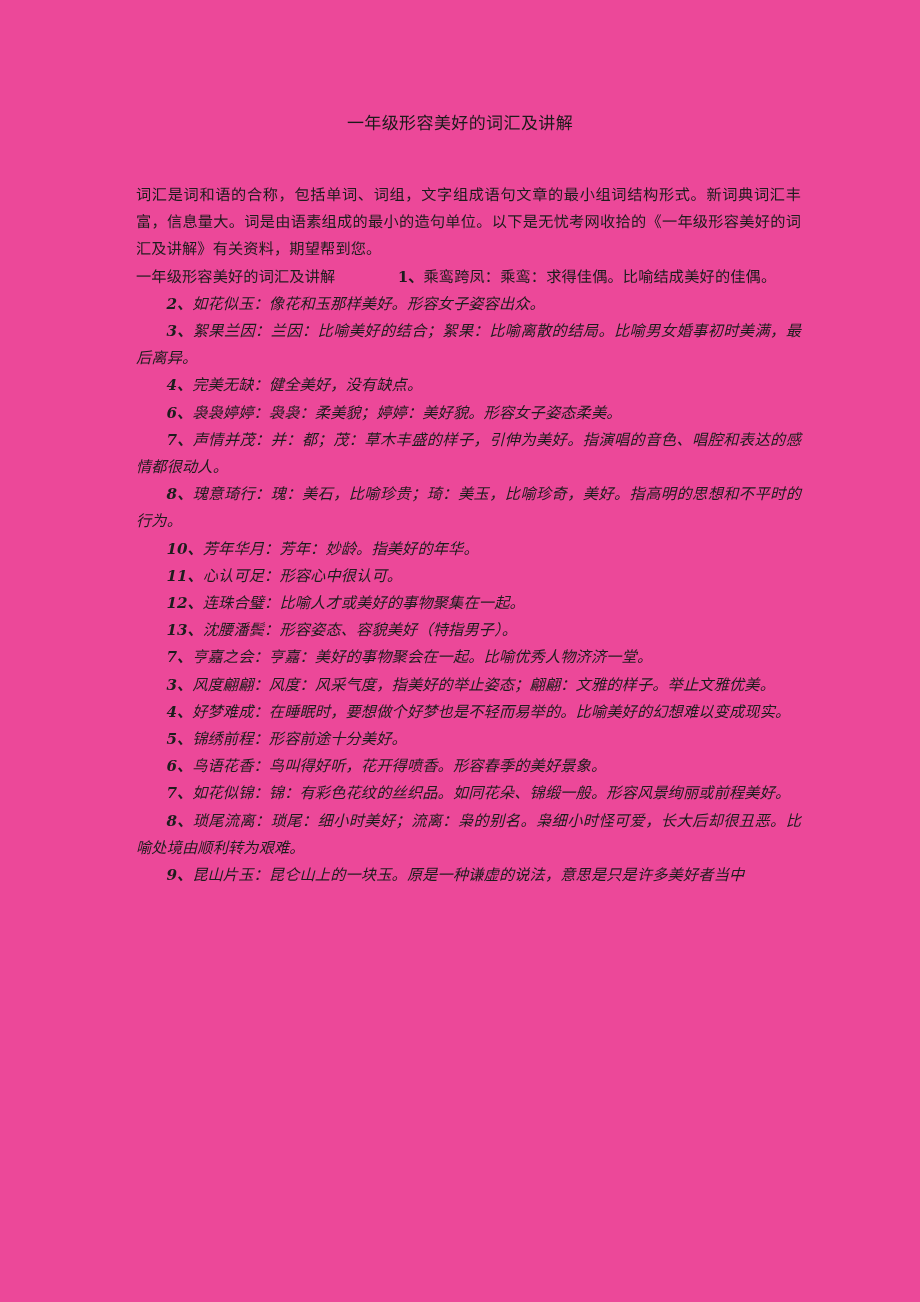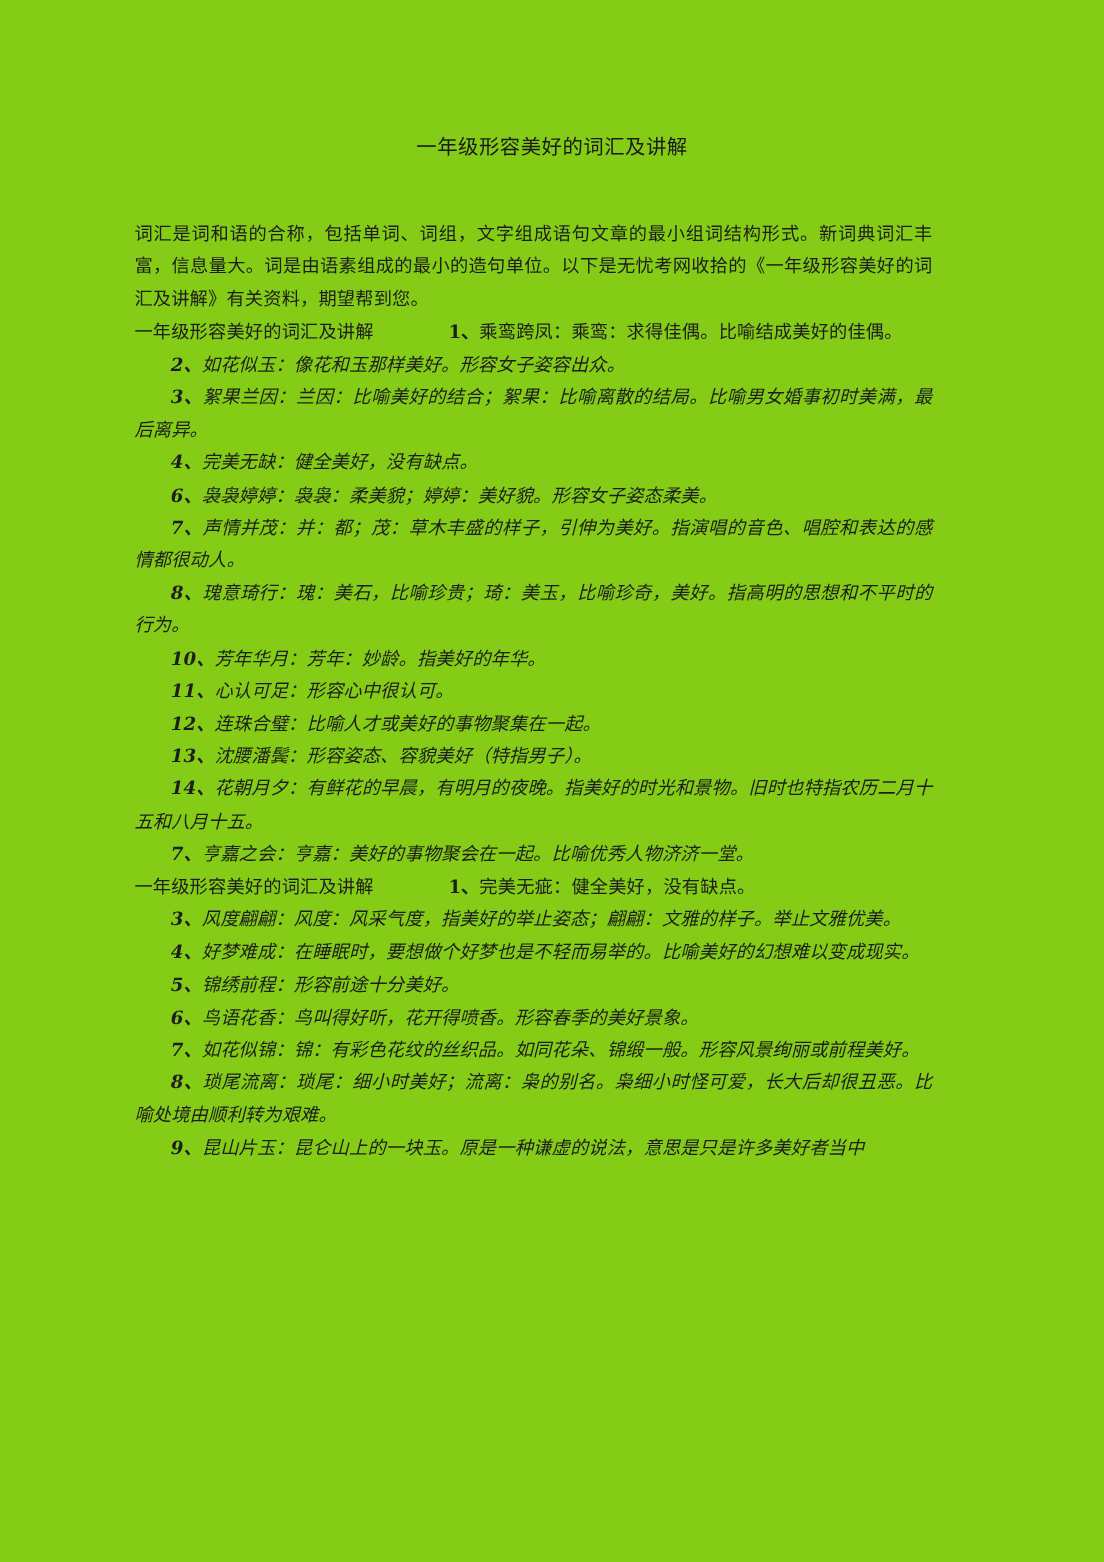--- a/index.html
+++ b/index.html
@@ -14,36 +14,36 @@
     font-family: "DejaVu Serif", "Liberation Serif", serif;
     color: #1a1a1a;
     -webkit-font-smoothing: antialiased;
   }
   .page {
     position: relative;
     width: 920px;
     height: 1302px;
     box-sizing: border-box;
     padding: 0;
-    background: #84cc16;
+    background: #ec4899;
     overflow: hidden;
   }
   .doc-title {
     text-align: center;
     font-size: 17px;
     line-height: 24px;
     font-weight: normal;
     margin: 0;
     padding-top: 111px;
     letter-spacing: 0.4px;
     color: #1a1a1a;
   }
   .body-block {
     position: absolute;
-    left: 112px;
+    left: 136px;
     top: 182px;
     width: 665px;
   }
   p.para {
     margin: 0;
     font-size: 15.2px;
     line-height: 27.2px;
     text-align: justify;
     text-justify: inter-ideograph;
     letter-spacing: 0.15px;
@@ -86,23 +86,21 @@
         <p class="para indent"><span class="num">2、</span><span>如花似玉：像花和玉那样美好。形容女子姿容出众。</span></p>
         <p class="para indent"><span class="num">3、</span><span>絮果兰因：兰因：比喻美好的结合；絮果：比喻离散的结局。比喻男女婚事初时美满，最后离异。</span></p>
         <p class="para indent"><span class="num">4、</span><span>完美无缺：健全美好，没有缺点。</span></p>
         <p class="para indent"><span class="num">6、</span><span>袅袅婷婷：袅袅：柔美貌；婷婷：美好貌。形容女子姿态柔美。</span></p>
         <p class="para indent"><span class="num">7、</span><span>声情并茂：并：都；茂：草木丰盛的样子，引伸为美好。指演唱的音色、唱腔和表达的感情都很动人。</span></p>
         <p class="para indent"><span class="num">8、</span><span>瑰意琦行：瑰：美石，比喻珍贵；琦：美玉，比喻珍奇，美好。指高明的思想和不平时的行为。</span></p>
         <p class="para indent"><span class="num">10、</span><span>芳年华月：芳年：妙龄。指美好的年华。</span></p>
         <p class="para indent"><span class="num">11、</span><span>心认可足：形容心中很认可。</span></p>
         <p class="para indent"><span class="num">12、</span><span>连珠合璧：比喻人才或美好的事物聚集在一起。</span></p>
         <p class="para indent"><span class="num">13、</span><span>沈腰潘鬓：形容姿态、容貌美好（特指男子）。</span></p>
-        <p class="para indent"><span class="num">14、</span><span>花朝月夕：有鲜花的早晨，有明月的夜晚。指美好的时光和景物。旧时也特指农历二月十五和八月十五。</span></p>
         <p class="para indent"><span class="num">7、</span><span>亨嘉之会：亨嘉：美好的事物聚会在一起。比喻优秀人物济济一堂。</span></p>
-        <p class="para noindent headline-run"><span>一年级形容美好的词汇及讲解</span><span class="gap"></span><span class="num">1、</span><span>完美无疵：健全美好，没有缺点。</span></p>
         <p class="para indent"><span class="num">3、</span><span>风度翩翩：风度：风采气度，指美好的举止姿态；翩翩：文雅的样子。举止文雅优美。</span></p>
         <p class="para indent"><span class="num">4、</span><span>好梦难成：在睡眠时，要想做个好梦也是不轻而易举的。比喻美好的幻想难以变成现实。</span></p>
         <p class="para indent"><span class="num">5、</span><span>锦绣前程：形容前途十分美好。</span></p>
         <p class="para indent"><span class="num">6、</span><span>鸟语花香：鸟叫得好听，花开得喷香。形容春季的美好景象。</span></p>
         <p class="para indent"><span class="num">7、</span><span>如花似锦：锦：有彩色花纹的丝织品。如同花朵、锦缎一般。形容风景绚丽或前程美好。</span></p>
         <p class="para indent"><span class="num">8、</span><span>琐尾流离：琐尾：细小时美好；流离：枭的别名。枭细小时怪可爱，长大后却很丑恶。比喻处境由顺利转为艰难。</span></p>
         <p class="para indent"><span class="num">9、</span><span>昆山片玉：昆仑山上的一块玉。原是一种谦虚的说法，意思是只是许多美好者当中</span></p>
       </div>
 
   </div>

